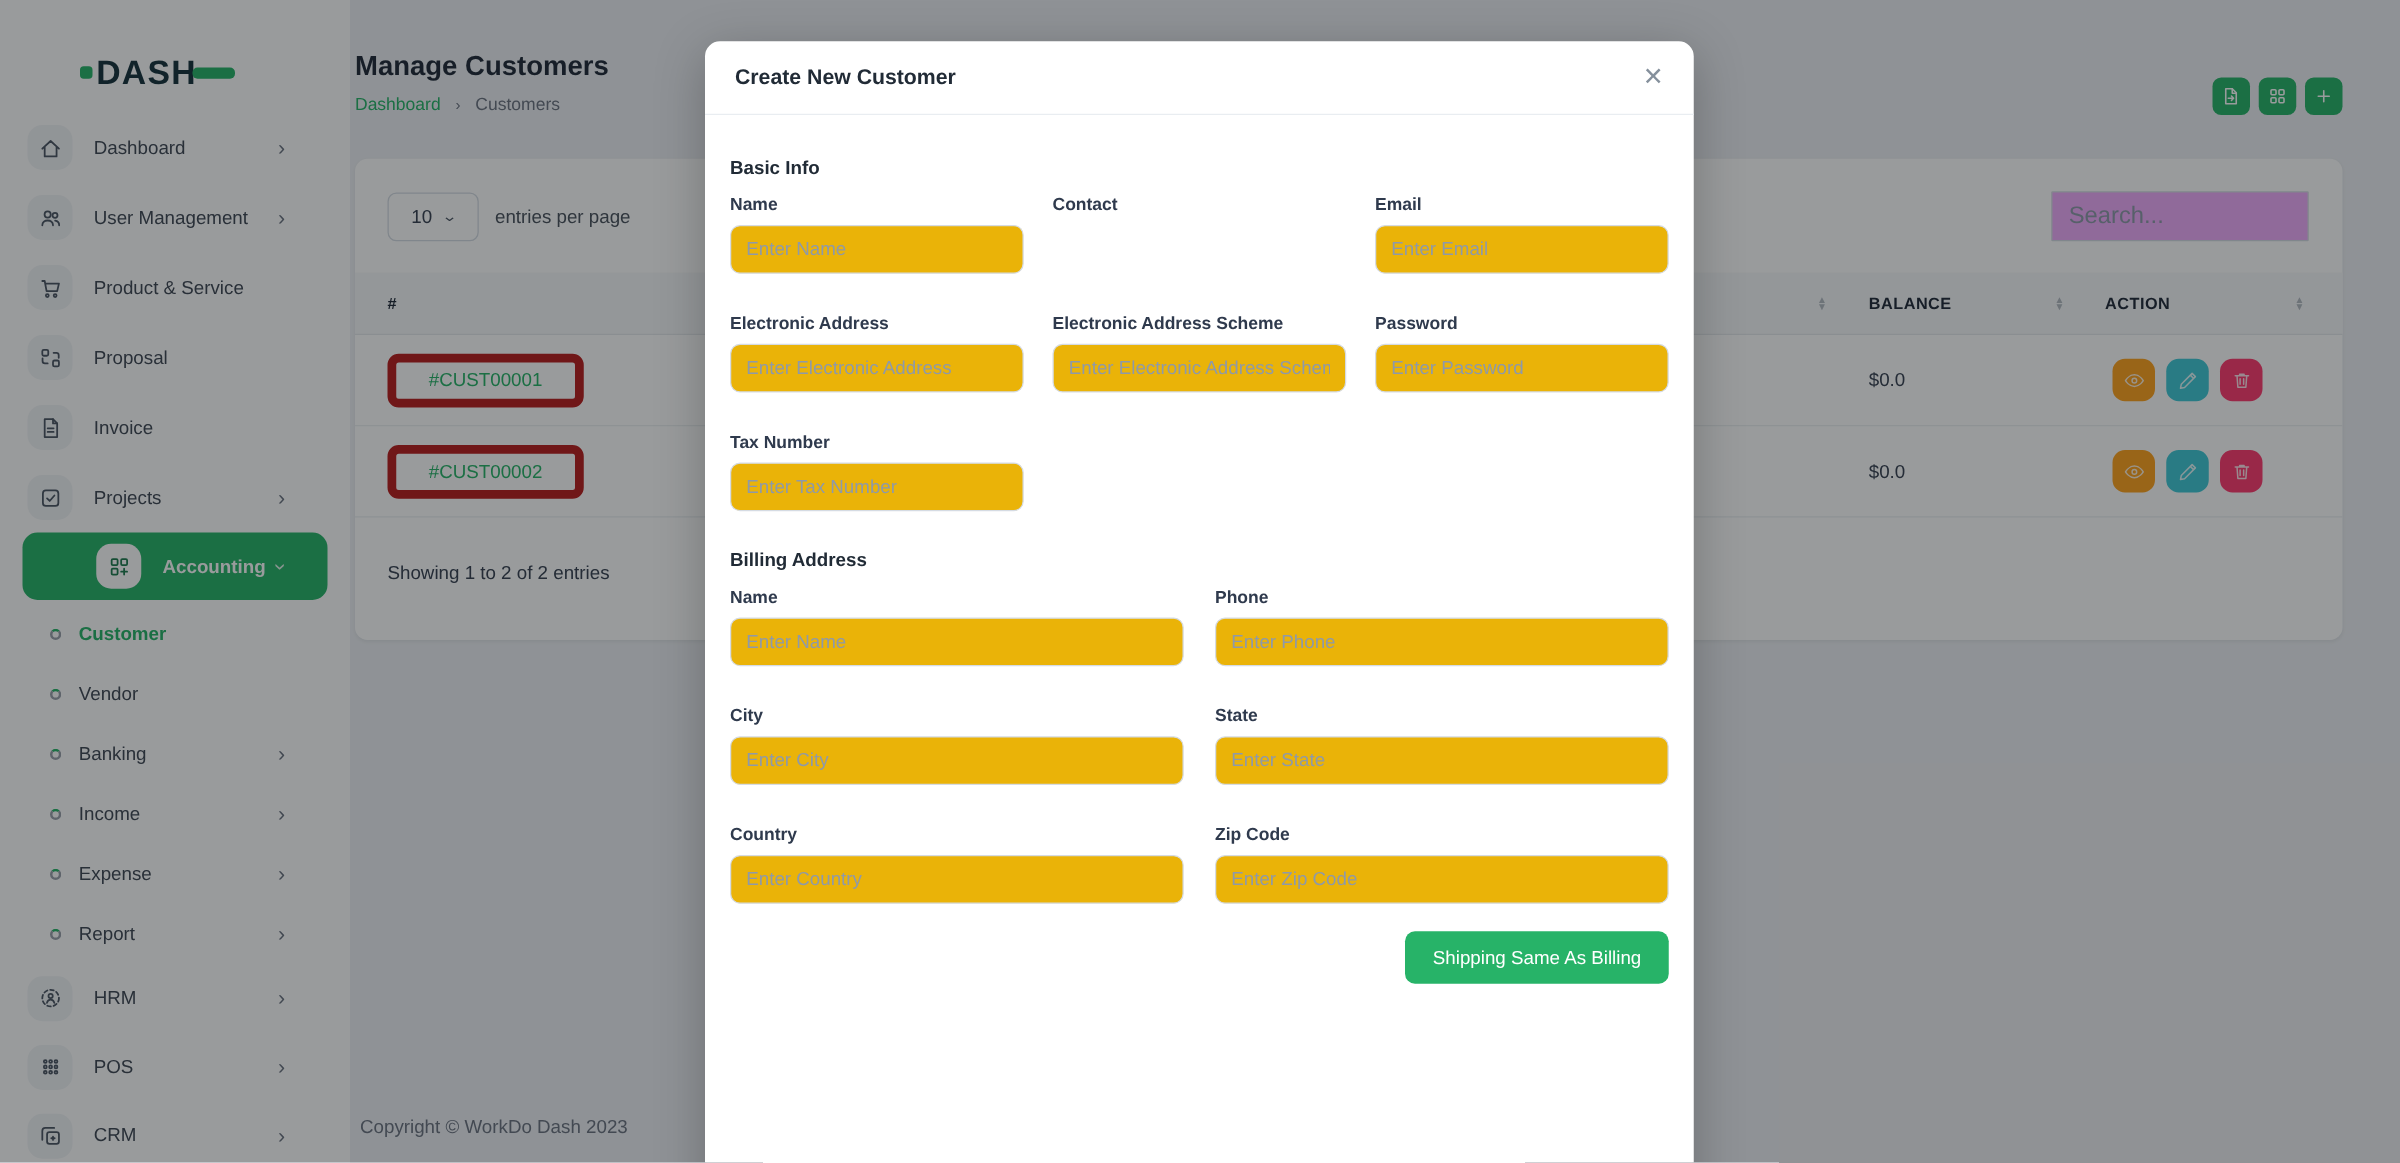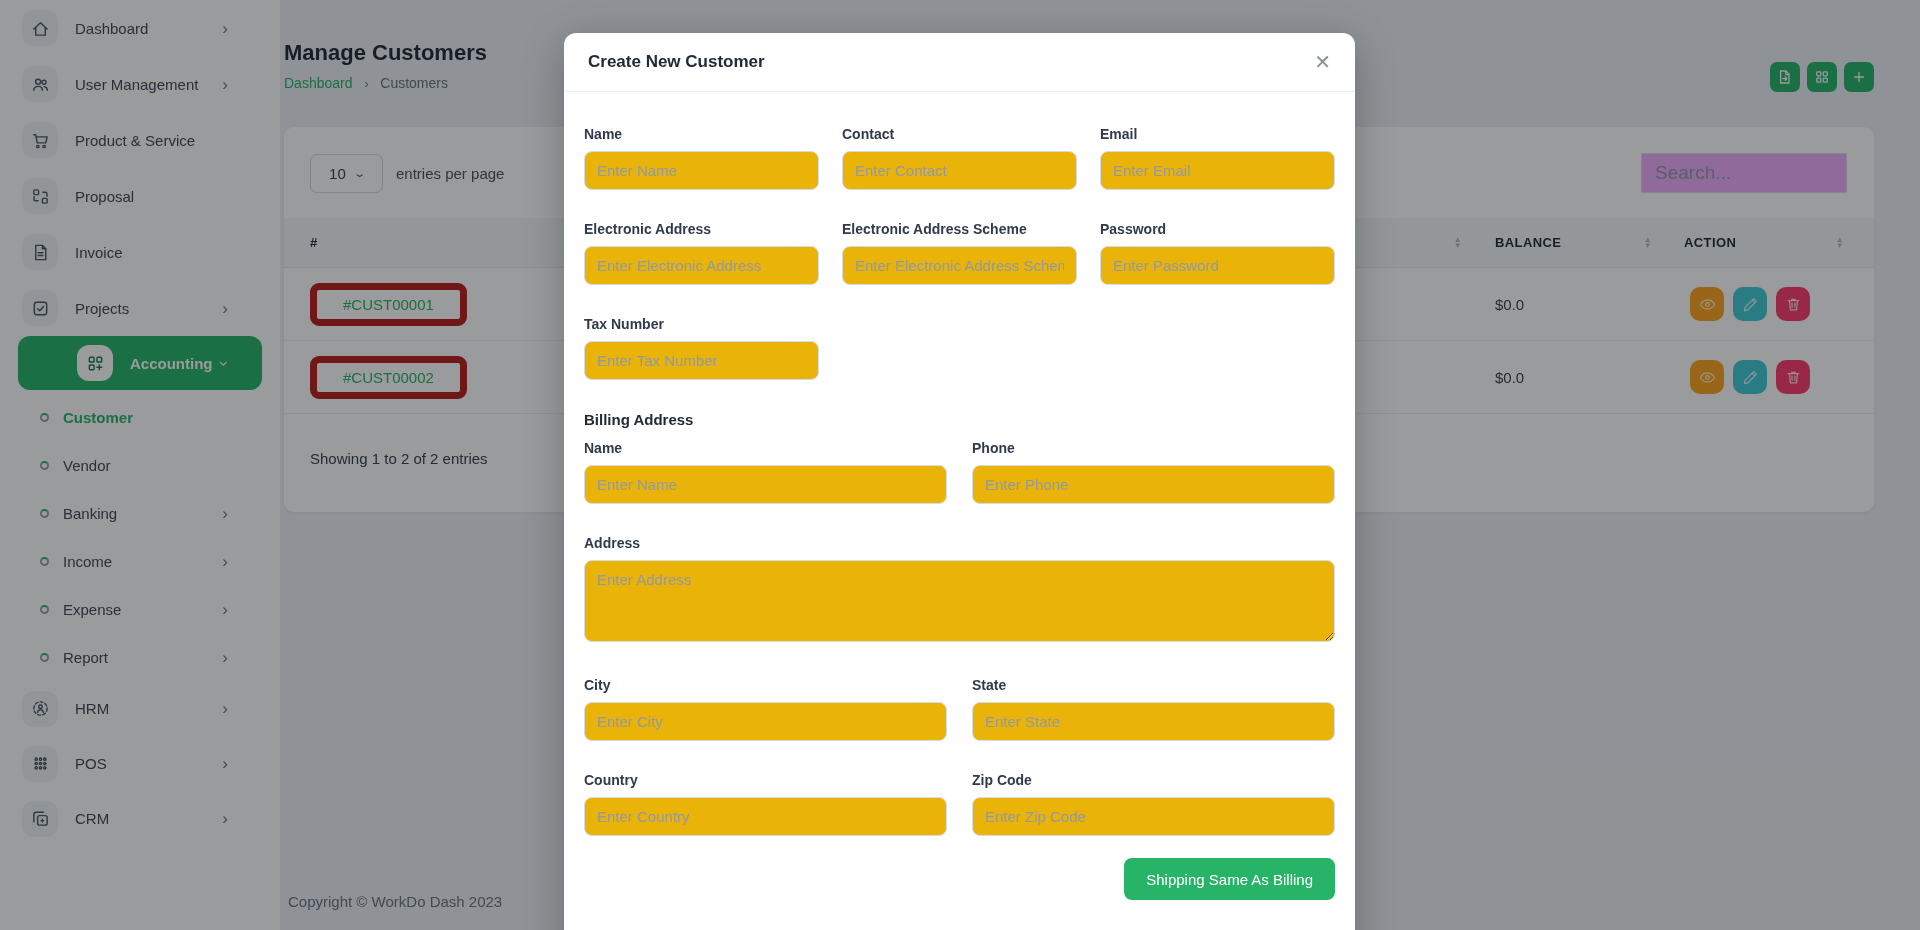--- a/index.html
+++ b/index.html
@@ -88,20 +88,25 @@
   .field input::placeholder, .field textarea::placeholder { color:#8e99a9; }
   .btn-row { display:flex; justify-content:flex-end; margin-bottom:26px; }
   .green-btn { background:#27b368; color:#ffffff; border:none; border-radius:8px; height:42px; padding:0 22px; font-size:15px; font-weight:500; cursor:pointer; font-family:inherit; }
 </style>
 </head>
 <body>
 
 <div class="stage">
 
   <aside class="sidebar">
+    <div class="logo">
+      <span class="logo-dot"></span>
+      <span class="logo-text">DASH</span>
+      <span class="logo-dash"></span>
+    </div>
 
     <nav>
       <div class="nav-item">
         <span class="ibox">
             <svg viewBox="0 0 20 20">
               <path d="M3 10.5 10 4l7 6.5M5 9v8h10V9"></path>
             </svg>
           </span>
         <span class="nav-label">Dashboard</span>
         <span class="chev">›</span>
@@ -365,28 +370,28 @@
 
   <div class="backdrop"></div>
 
   <div class="modal">
     <div class="modal-header">
       <div class="modal-title">Create New Customer</div>
       <button class="modal-close"><span>✕</span></button>
     </div>
     <div class="modal-body">
 
+      <div class="sec-heading">Basic Info</div>
       <div class="mrow c3">
         <div class="field">
           <label>Name</label>
           <input type="text" placeholder="Enter Name" style="">
         </div>
         <div class="field">
           <label>Contact</label>
-          <input type="text" placeholder="Enter Contact" style="">
         </div>
         <div class="field">
           <label>Email</label>
           <input type="text" placeholder="Enter Email" style="">
         </div>
       </div>
       <div class="mrow c3">
         <div class="field">
           <label>Electronic Address</label>
           <input type="text" placeholder="Enter Electronic Address" style="">
@@ -409,26 +414,20 @@
 
       <div class="sec-heading">Billing Address</div>
       <div class="mrow c2">
         <div class="field">
           <label>Name</label>
           <input type="text" placeholder="Enter Name" style="">
         </div>
         <div class="field">
           <label>Phone</label>
           <input type="text" placeholder="Enter Phone" style="">
-        </div>
-      </div>
-      <div class="mrow c1">
-        <div class="field">
-          <label>Address</label>
-          <textarea placeholder="Enter Address" style=""></textarea>
         </div>
       </div>
       <div class="mrow c2">
         <div class="field">
           <label>City</label>
           <input type="text" placeholder="Enter City" style="">
         </div>
         <div class="field">
           <label>State</label>
           <input type="text" placeholder="Enter State" style="">

